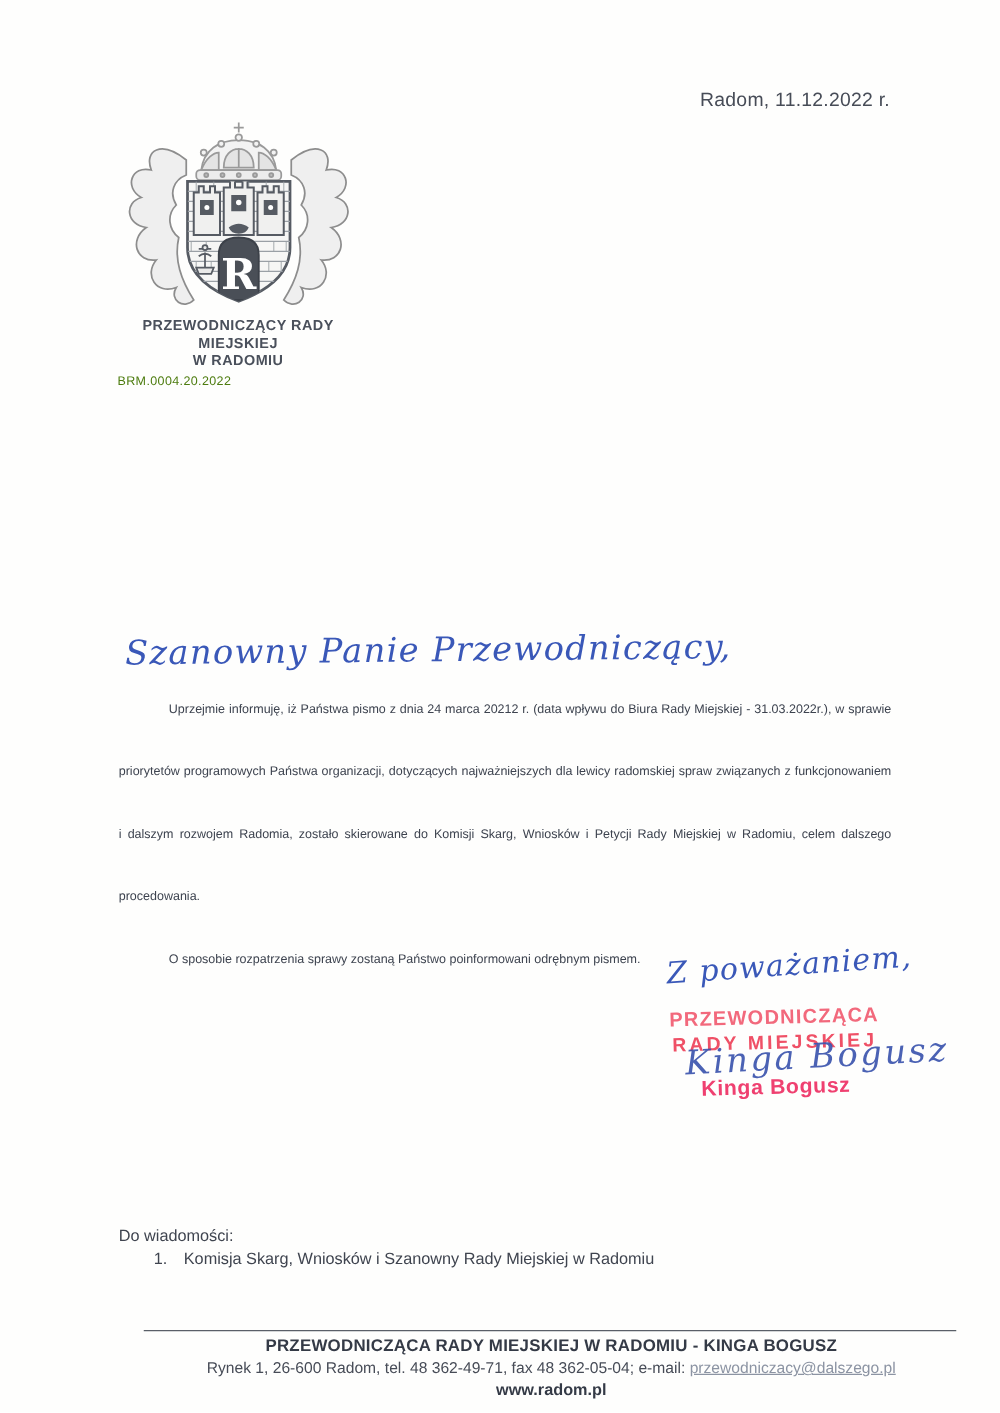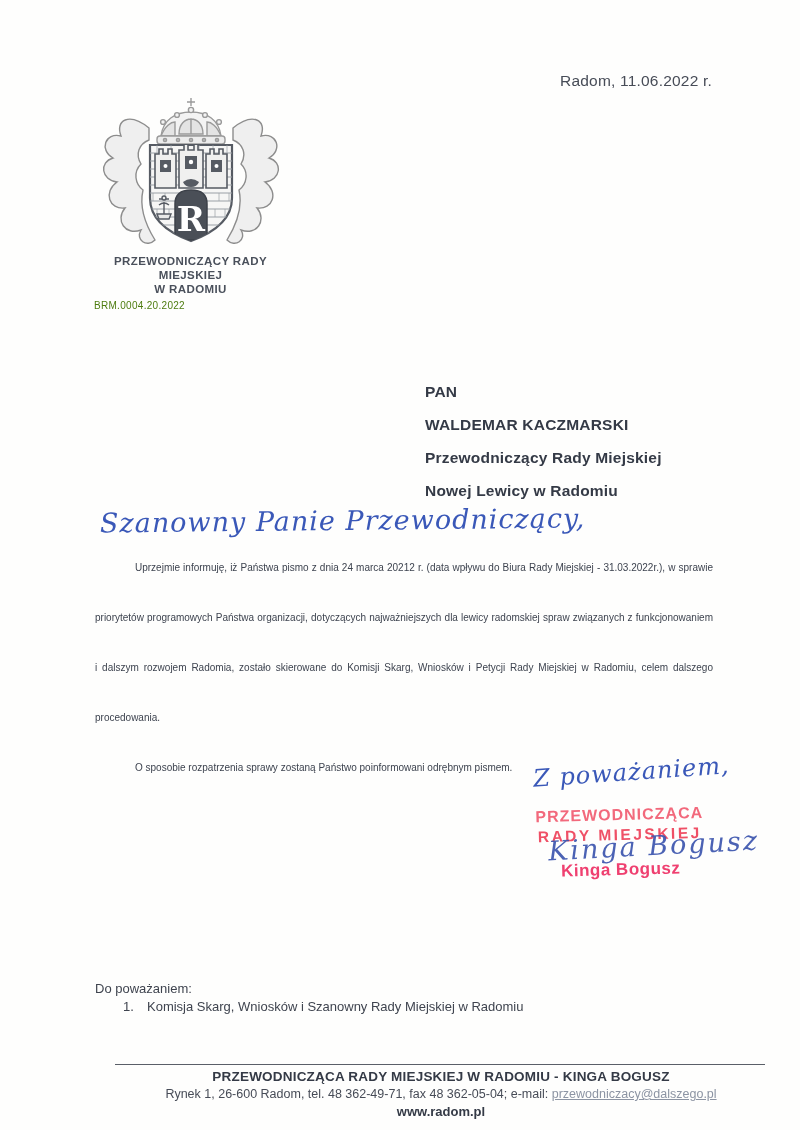--- a/index.html
+++ b/index.html
@@ -65,21 +65,21 @@
   .footer-email{color:#8c94a3;text-decoration:underline;}
   .footer-l3{font-size:13px;font-weight:700;color:#343a46;margin-top:3px;}
   
   .coa{display:block;margin:0 auto;}
 </style>
 </head>
 <body>
 
 <div class="page">
 
-  <div class="date-line">Radom, 11.06.2022 r.</div>
+  <div class="date-line">Radom, 11.12.2022 r.</div>
 
   <div class="crest-wrap">
     <svg class="coa" width="200" height="160" viewBox="0 0 200 160">
       <defs>
         <clipPath id="shieldClip">
           <path d="M59,53 L141,53 L141,106 Q141,134 100,149 Q59,134 59,106 Z"></path>
         </clipPath>
       </defs>
 
       <g fill="#efefef" stroke="#8d8d8d" stroke-width="1.4">
@@ -141,45 +141,39 @@
       <text x="100" y="139" text-anchor="middle" font-family="DejaVu Serif, serif" font-weight="bold" font-size="34" fill="#ffffff">R</text>
     </svg>
     <div class="crest-caption">
       <div>PRZEWODNICZĄCY RADY MIEJSKIEJ</div>
       <div>W RADOMIU</div>
     </div>
   </div>
 
   <div class="ref-number">BRM.0004.20.2022</div>
 
-  <div class="recipient">
-    <div>PAN</div>
-    <div>WALDEMAR KACZMARSKI</div>
-    <div>Przewodniczący Rady Miejskiej</div>
-    <div>Nowej Lewicy w Radomiu</div>
-  </div>
 
   <div class="salutation hand">Szanowny Panie Przewodniczący,</div>
 
   <div class="body-text">
     <p>Uprzejmie informuję, iż Państwa pismo z dnia 24 marca 20212 r. (data wpływu do Biura Rady Miejskiej - 31.03.2022r.), w sprawie priorytetów programowych Państwa organizacji, dotyczących najważniejszych dla lewicy radomskiej spraw związanych z funkcjonowaniem i dalszym rozwojem Radomia, zostało skierowane do Komisji Skarg, Wniosków i Petycji Rady Miejskiej w Radomiu, celem dalszego procedowania.</p>
     <p class="last">O sposobie rozpatrzenia sprawy zostaną Państwo poinformowani odrębnym pismem.</p>
   </div>
 
   <div class="closing hand">Z poważaniem,</div>
 
   <div class="stamp">
     <div class="stamp-l1">PRZEWODNICZĄCA</div>
     <div class="stamp-l2">RADY MIEJSKIEJ</div>
     <div class="stamp-name">Kinga Bogusz</div>
   </div>
   <div class="signature-hand hand">Kinga Bogusz</div>
 
   <div class="cc">
-    <div>Do poważaniem:</div>
+    <div>Do wiadomości:</div>
     <div class="cc-item">
       <span class="cc-num">1.</span><span>Komisja Skarg, Wniosków i Szanowny Rady Miejskiej w Radomiu</span>
     </div>
   </div>
 
   <div class="footer">
     <hr class="footer-rule">
     <div class="footer-l1">PRZEWODNICZĄCA RADY MIEJSKIEJ W RADOMIU - KINGA BOGUSZ</div>
     <div class="footer-l2"><span>Rynek 1, 26-600 Radom, tel. 48 362-49-71, fax 48 362-05-04; e-mail: </span><span class="footer-email">przewodniczacy@dalszego.pl</span></div>
     <div class="footer-l3">www.radom.pl</div>

